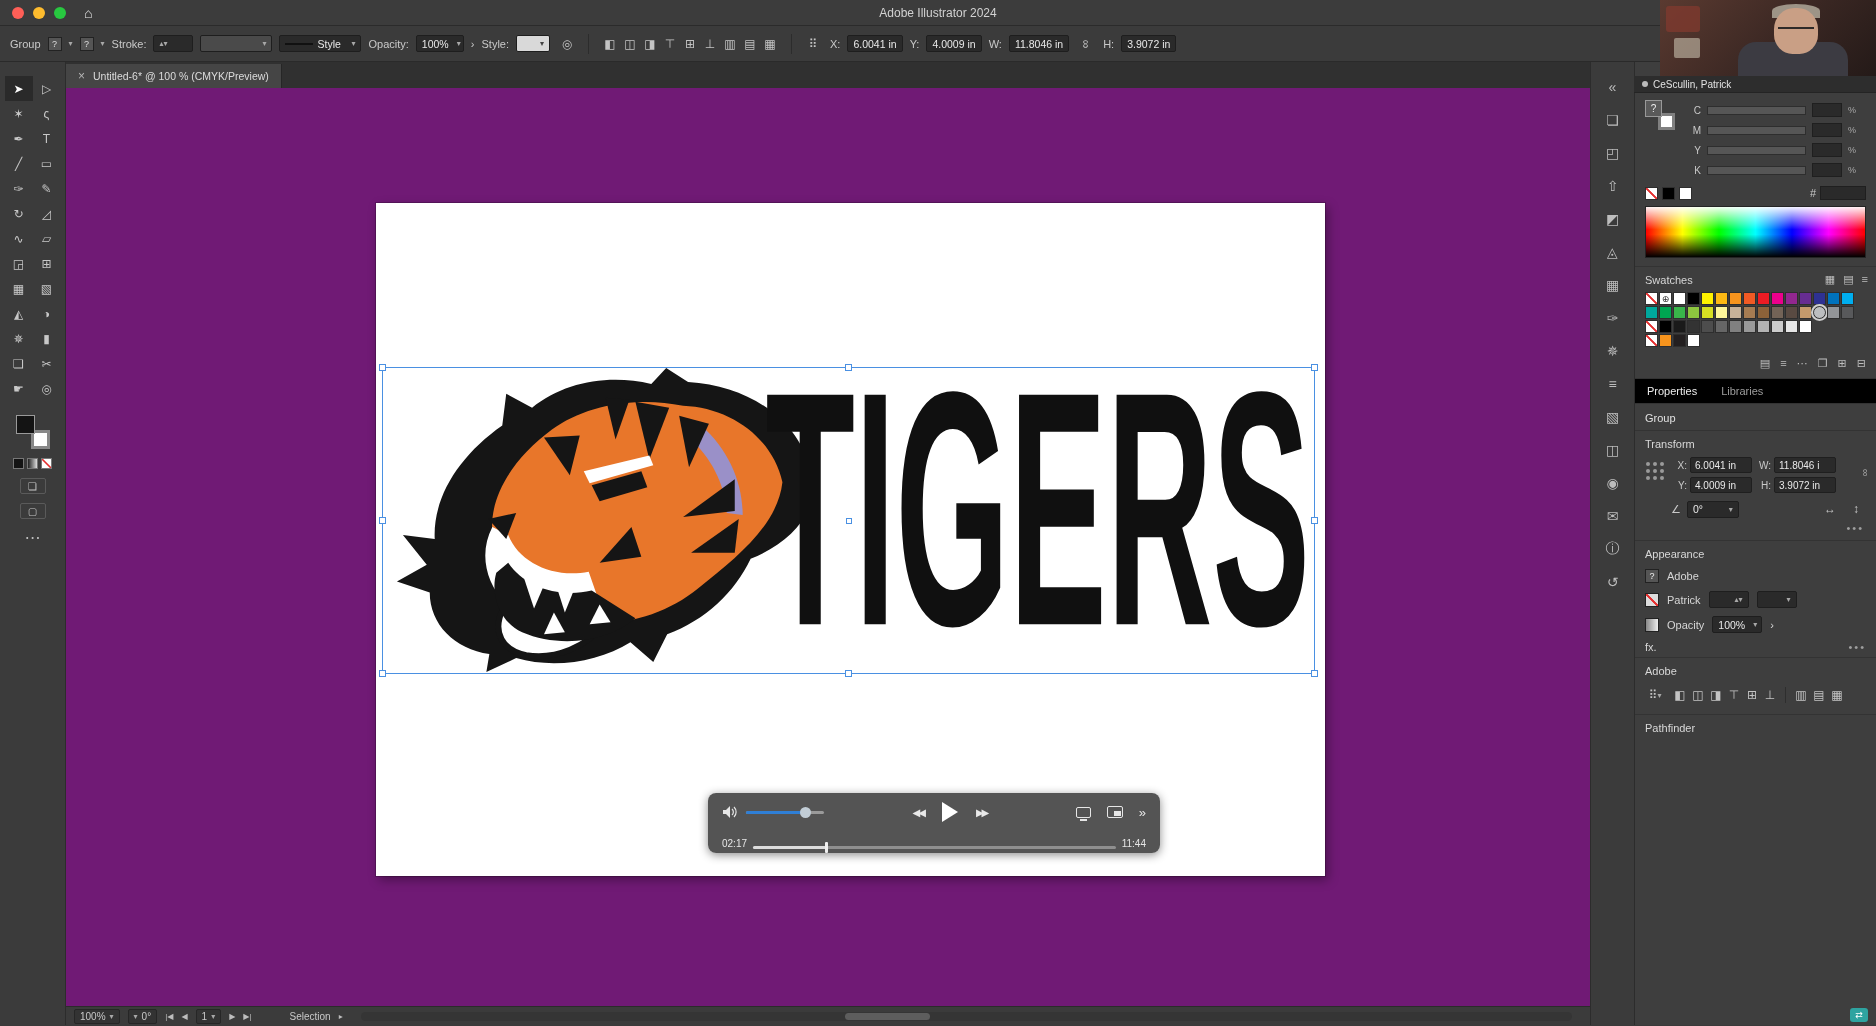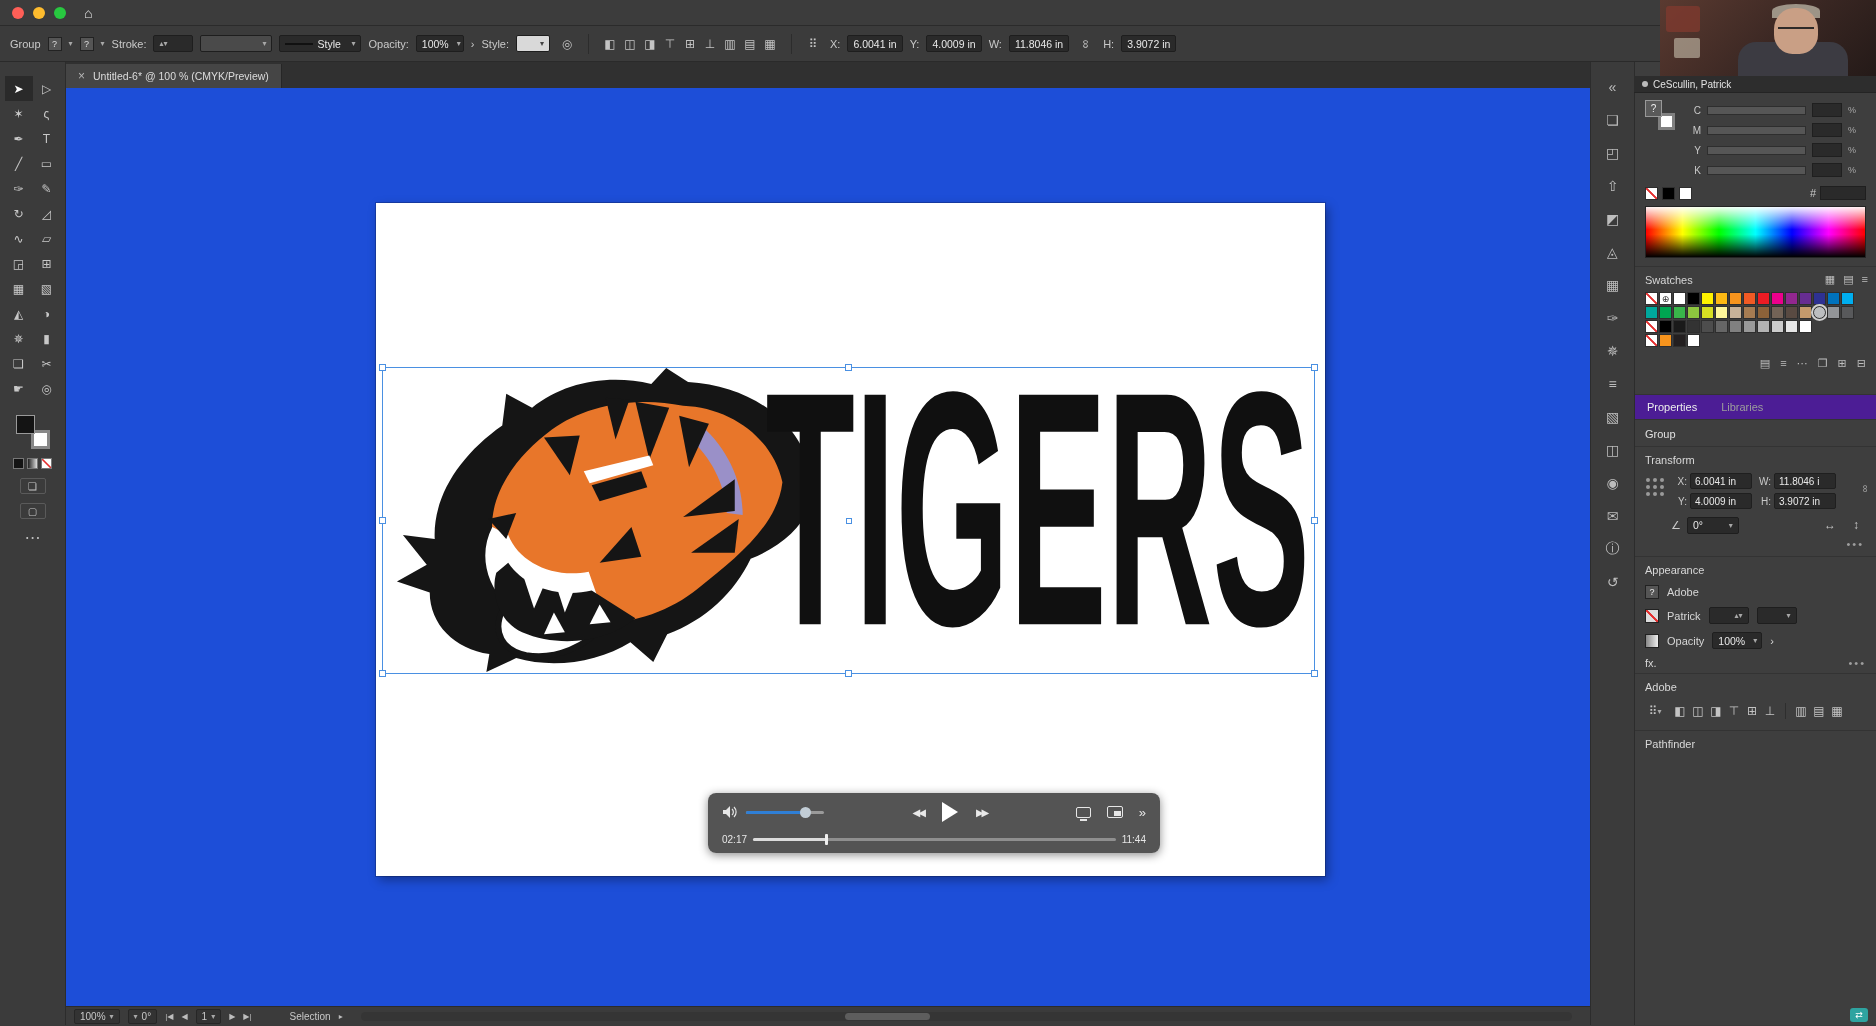--- a/index.html
+++ b/index.html
@@ -41,34 +41,34 @@
   .chiprow { display:flex; gap:3px; }
   .chip { width:11px; height:11px; border:1px solid #777; }
   .chip.none { background:linear-gradient(to top right,#fff 42%,#e53030 46%,#e53030 54%,#fff 58%); }
   .tb-btn { width:26px; height:16px; border:1px solid #5a5a5a; border-radius:2px; display:flex; align-items:center; justify-content:center; font-size:10px; color:#c4c4c4; }
 
   
   .center { flex:1; display:flex; flex-direction:column; min-width:0; }
   .tabbar { height:26px; background:#303030; display:flex; align-items:flex-end; }
   .tab { height:24px; background:#454545; display:flex; align-items:center; padding:0 12px; gap:8px; font-size:10.5px; color:#dcdcdc; border-right:1px solid #262626; }
   .tab-close { color:#b5b5b5; font-size:12px; }
-  .canvas { position:relative; flex:1; background:#1d4ed8; overflow:hidden; }
+  .canvas { position:relative; flex:1; background:#701a75; overflow:hidden; }
   .artboard { position:absolute; left:310px; top:115px; width:949px; height:673px; background:#fff; box-shadow:0 0 0 1px rgba(0,0,0,.2), 3px 4px 10px rgba(0,0,0,.35); }
   .selection { position:absolute; left:316px; top:279px; width:933px; height:307px; border:1px solid #4a90e2; }
   .logo-svg { position:absolute; inset:0; width:100%; height:100%; }
   .handle { position:absolute; width:7px; height:7px; background:#fff; border:1px solid #4a90e2; }
   .h-nw{left:-4px;top:-4px;} .h-n{left:calc(50% - 4px);top:-4px;} .h-ne{right:-4px;top:-4px;}
   .h-w{left:-4px;top:calc(50% - 4px);} .h-e{right:-4px;top:calc(50% - 4px);}
   .h-sw{left:-4px;bottom:-4px;} .h-s{left:calc(50% - 4px);bottom:-4px;} .h-se{right:-4px;bottom:-4px;}
   .center-ref { position:absolute; left:calc(50% - 3px); top:calc(50% - 3px); width:6px; height:6px; border:1px solid #4a90e2; background:rgba(255,255,255,.85); }
 
   
   .player { position:absolute; left:642px; top:705px; width:452px; height:60px; background:rgba(77,77,77,.96); border-radius:8px; box-shadow:0 2px 10px rgba(0,0,0,.45); padding:6px 14px 4px; display:flex; flex-direction:column; justify-content:space-between; }
   .p-row1 { display:flex; align-items:center; height:26px; }
-  .p-row2 { display:flex; align-items:center; gap:6px; height:20px; font-size:10px; color:#e6e6e6; }
+  .p-row2 { display:flex; align-items:flex-end; gap:6px; height:20px; font-size:10px; color:#e6e6e6; }
   .vol { position:relative; width:78px; height:3px; background:#9a9a9a; border-radius:2px; margin-left:8px; }
   .vol-fill { position:relative; height:100%; background:#2f7fd6; border-radius:2px; }
   .vol-thumb { position:absolute; right:-6px; top:-4px; width:11px; height:11px; border-radius:50%; background:#c2cdd6; }
   .transport { display:flex; align-items:center; gap:18px; margin:0 auto; }
   .skip { font-size:10px; letter-spacing:-2px; color:#e9e9e9; }
   .play-btn { width:0; height:0; border-left:16px solid #fff; border-top:10px solid transparent; border-bottom:10px solid transparent; }
   .p-right { display:flex; align-items:center; gap:16px; }
   .mon { width:15px; height:11px; border:1.5px solid #e6e6e6; border-radius:2px; position:relative; }
   .mon:after { content:''; position:absolute; left:3px; right:3px; bottom:-4px; height:1.5px; background:#e6e6e6; }
   .pip { width:16px; height:12px; border:1.5px solid #e6e6e6; border-radius:2px; position:relative; }
@@ -110,21 +110,21 @@
                 linear-gradient(to right, #f00,#ff0,#0f0,#0ff,#00f,#f0f,#f00); }
   .sw-head { display:flex; align-items:center; padding:6px 8px 4px 10px; gap:7px; }
   .sw-hicon, .sw-micon { font-size:11px; color:#bdbdbd; }
   .swgrid { padding:2px 10px 6px; }
   .swrow { display:flex; gap:1px; margin-bottom:1px; }
   .sw { width:13px; height:13px; border:1px solid #2e2e2e; display:flex; align-items:center; justify-content:center; font-size:9px; color:#333; }
   .sw-none { background:linear-gradient(to top right,#fff 42%,#e53030 46%,#e53030 54%,#fff 58%); }
   .sw-reg { background:#fff; }
   .sw-ring { outline:2px solid #cfcfcf; outline-offset:0; border-radius:50%; }
   .sw-manage { display:flex; align-items:center; gap:9px; padding:3px 10px 8px; }
-  .ptabs { display:flex; border-top:1px solid #333; border-bottom:1px solid #333; background:#4c1d95;margin-top:16px; }
+  .ptabs { display:flex; border-top:1px solid #333; border-bottom:1px solid #333; background:#000000; }
   .ptab { padding:6px 12px; font-size:11px; color:#9d9d9d; }
   .ptab.active { color:#ececec; }
   .sel-type { padding:8px 10px 6px; color:#e0e0e0; }
   .tf-body { display:flex; padding:2px 8px 4px 10px; gap:8px; position:relative; }
   .refgrid { width:20px; height:20px; margin-top:4px; display:grid; grid-template-columns:repeat(3,1fr); flex:none; }
   .refgrid span { width:4px; height:4px; background:#9a9a9a; border-radius:50%; margin:auto; }
   .tf-fields { display:grid; grid-template-columns:14px 62px 16px 62px; gap:4px 3px; align-items:center; }
   .tf-lab { font-size:10px; color:#c9c9c9; text-align:right; }
   .tf-box { height:16px; background:#2a2a2a; border:1px solid #1f1f1f; border-radius:2px; font-size:10px; color:#e8e8e8; display:flex; align-items:center; padding:0 4px; }
   .chain { position:absolute; right:6px; top:12px; color:#a5a5a5; font-size:11px; transform:rotate(90deg); }
@@ -155,20 +155,21 @@
 
 <div class="app">
 
   <div class="titlebar">
     <div class="traffic">
       <span class="tl red"></span>
       <span class="tl yel"></span>
       <span class="tl grn"></span>
     </div>
     <span class="home">⌂</span>
+    <div class="win-title">Adobe Illustrator 2024</div>
   </div>
 
   <div class="controlbar">
     <span class="lbl">Group</span>
     <span class="mini-sw">?</span>
     <span class="chev">▾</span>
     <span class="mini-sw">?</span>
     <span class="chev">▾</span>
     <span class="lbl">Stroke:</span>
     <span class="box" style="width:40px;">

